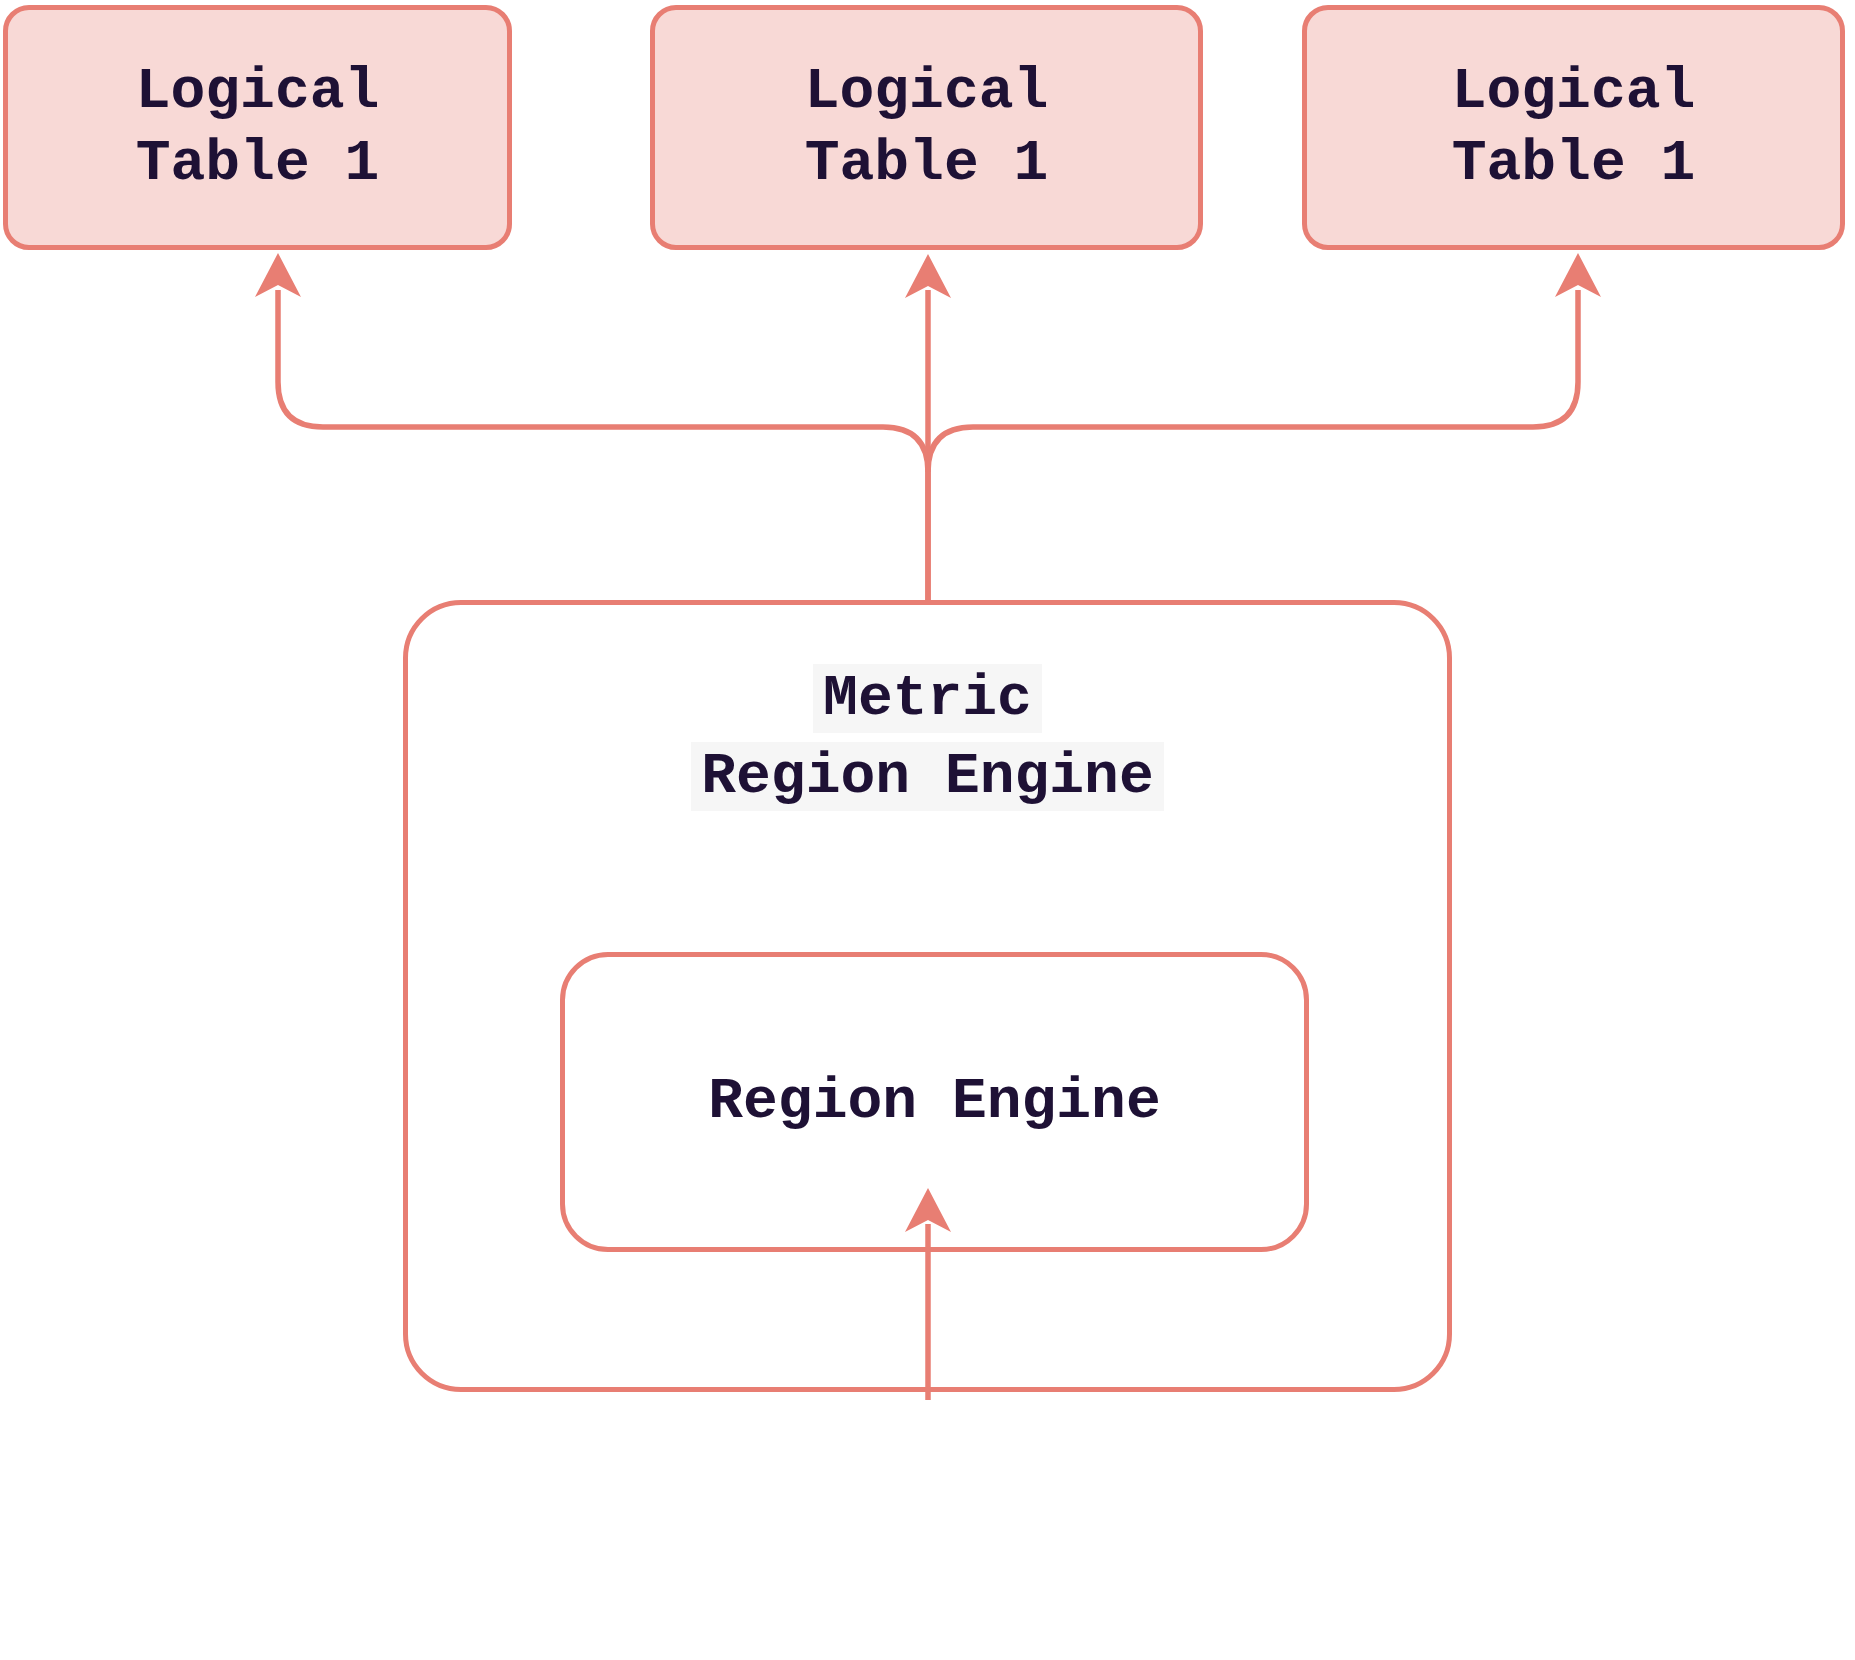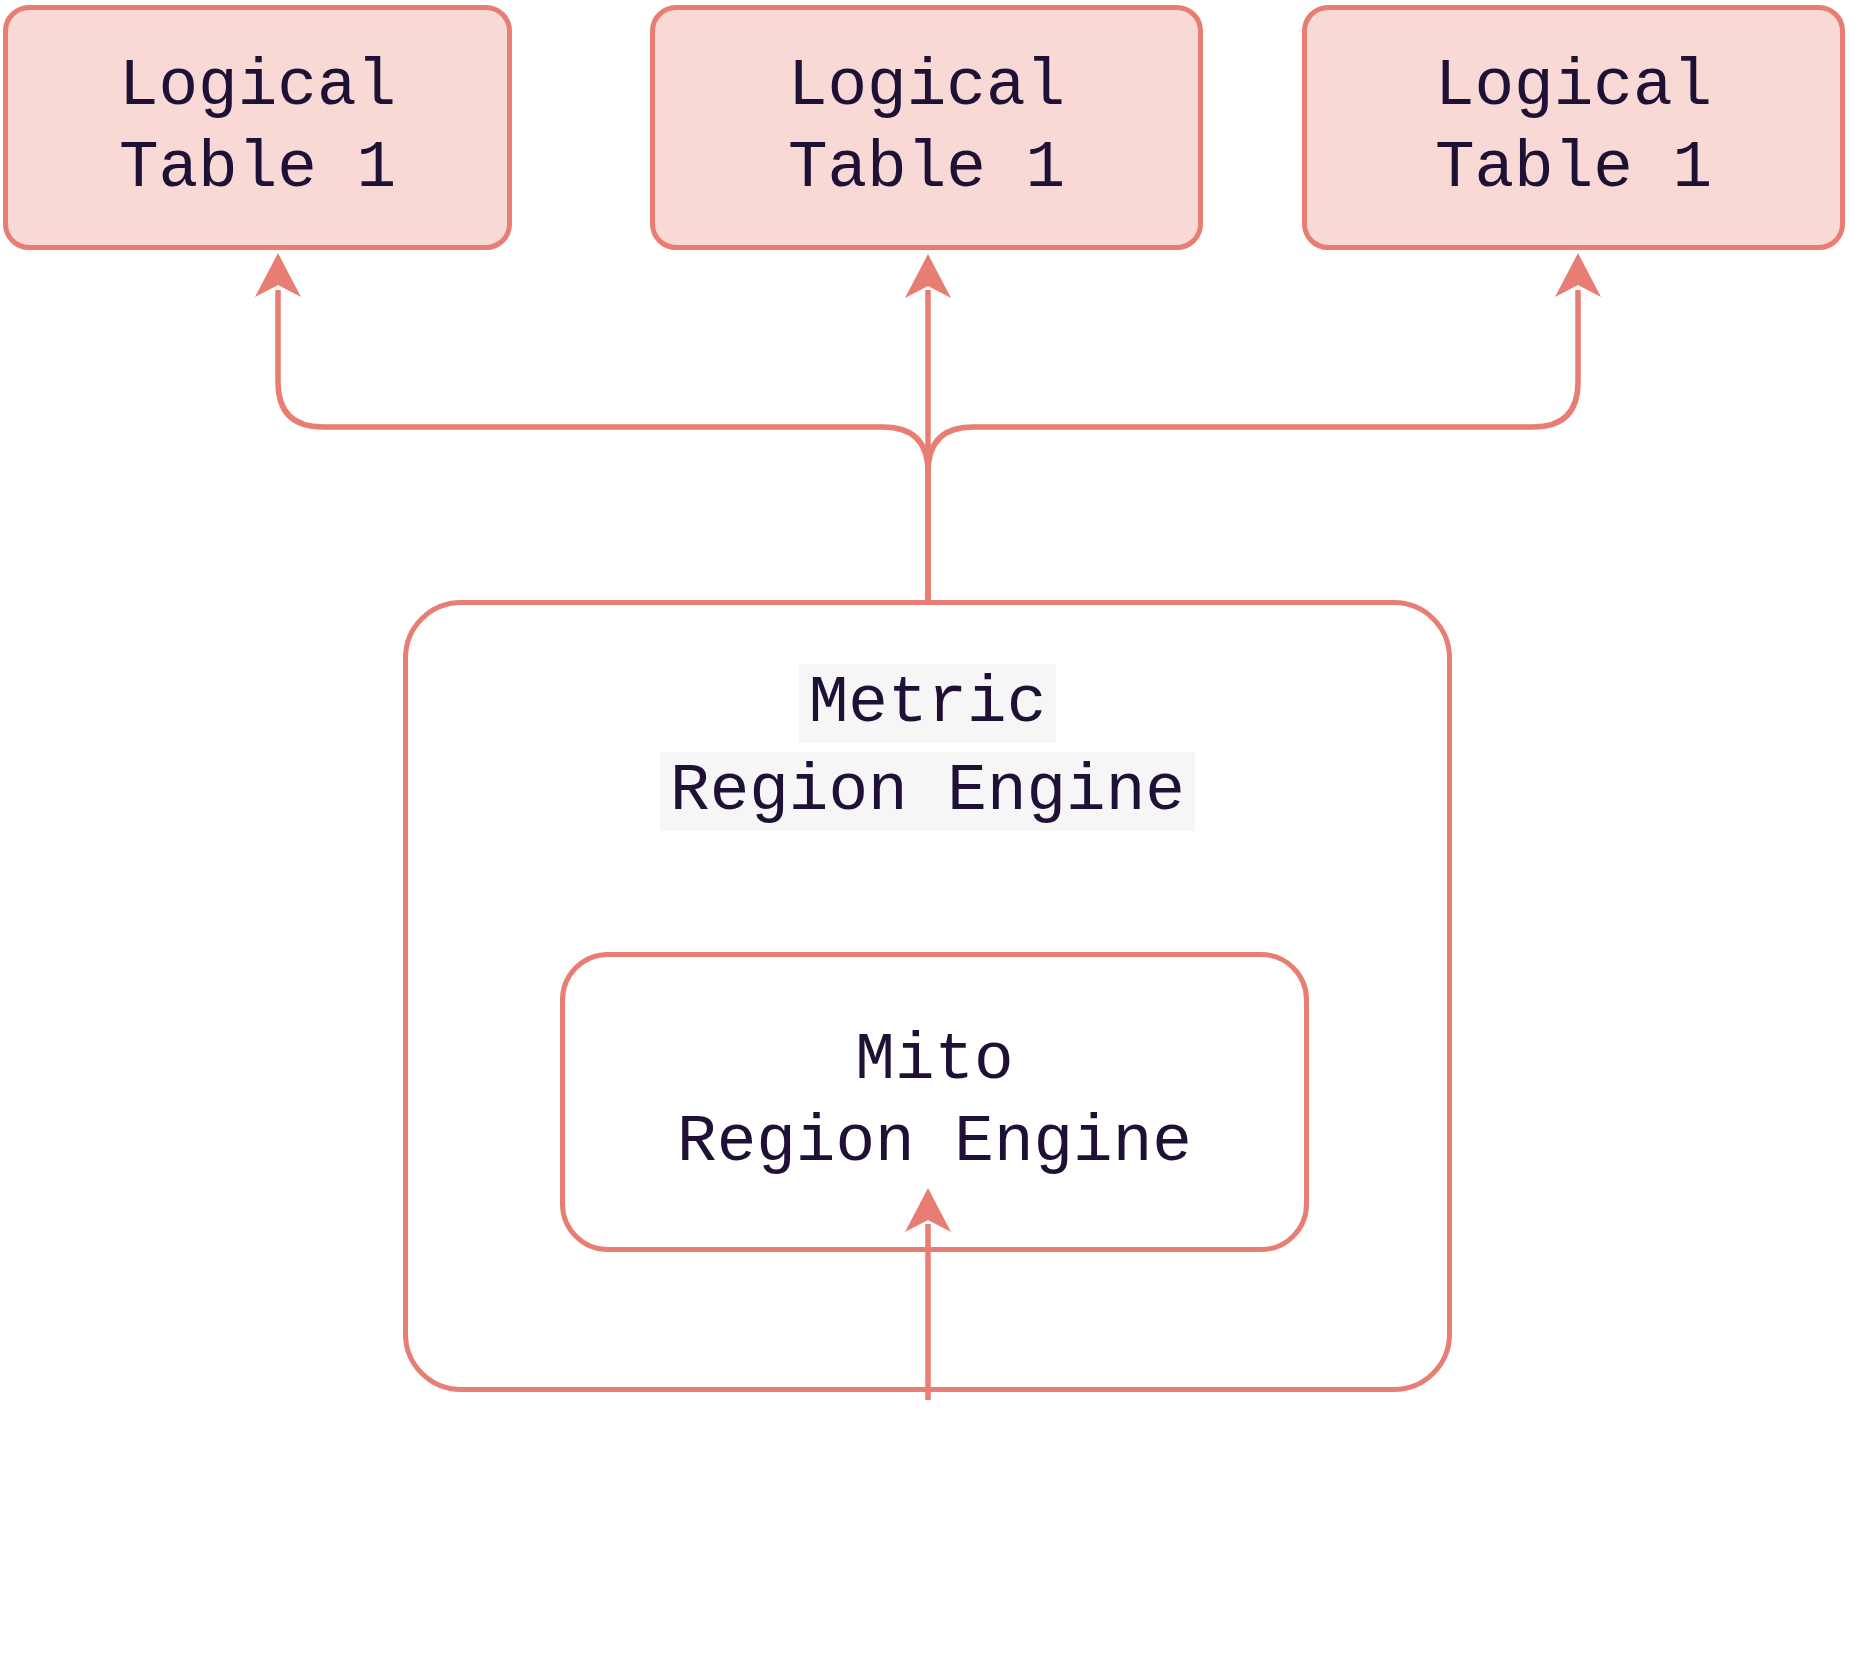--- a/index.html
+++ b/index.html
@@ -20,23 +20,23 @@
   }
   .node{
     position:absolute;
     box-sizing:border-box;
     border:5px solid var(--border-salmon);
     display:flex;
     flex-direction:column;
     align-items:center;
     justify-content:center;
     text-align:center;
-    font-weight:normal;
+    font-weight:bold;
     color:var(--text-dark);
-    font-size:66px;
+    font-size:58px;
     line-height:1.24;
     white-space:nowrap;
   }
   .node.pink{background:var(--node-fill-pink);border-radius:26px;}
   .node.white{background:var(--node-fill-white);}
   #metric-box{border-radius:58px;justify-content:flex-start;padding-top:58px;}
   #mito-box{border-radius:48px;}
   #metric-box .label-line span{
     background:var(--label-bg-gray);
     padding:2px 10px;
@@ -78,21 +78,20 @@
   <div class="node white" id="metric-box" style="left:403px;top:600px;width:1049px;height:792px;gap:6px;">
     <div class="label-line">
       <span>Metric</span>
     </div>
     <div class="label-line">
       <span>Region Engine</span>
     </div>
   </div>
 
   <div class="node white" id="mito-box" style="left:560px;top:952px;width:749px;height:300px;">
-    <div class="label-line">Mito</div>
     <div class="label-line">Region Engine</div>
   </div>
 
 
   <svg class="connector-layer" viewBox="0 0 1855 1660">
 
     <path class="edge" d="M 928 600 L 928 290"></path>
 
     <path class="edge" d="M 278 290 L 278 382 Q 278 427 323 427 L 883 427 Q 928 427 928 472 L 928 600"></path>
 

